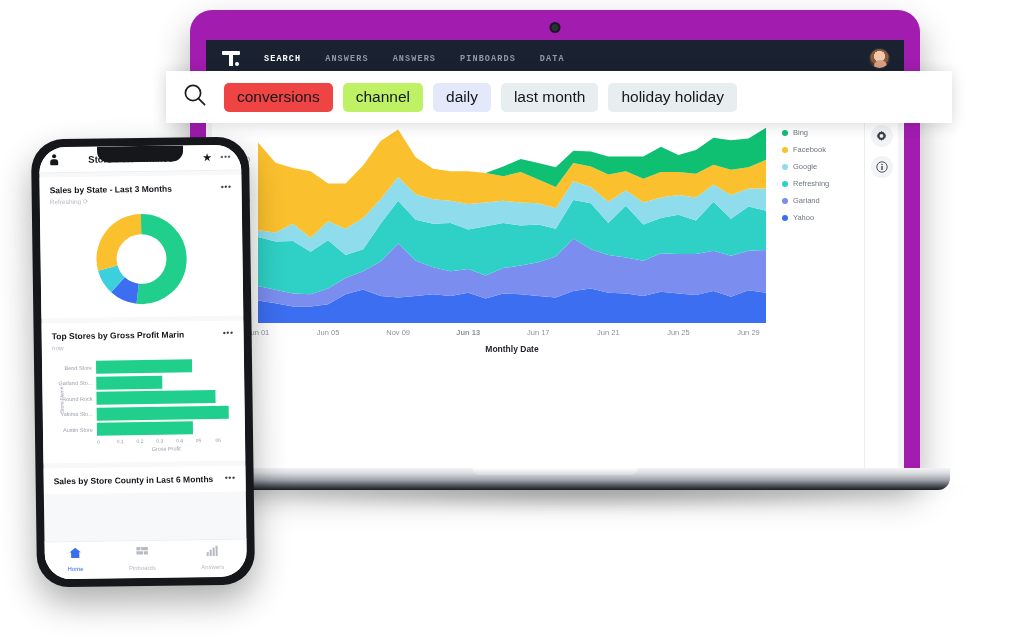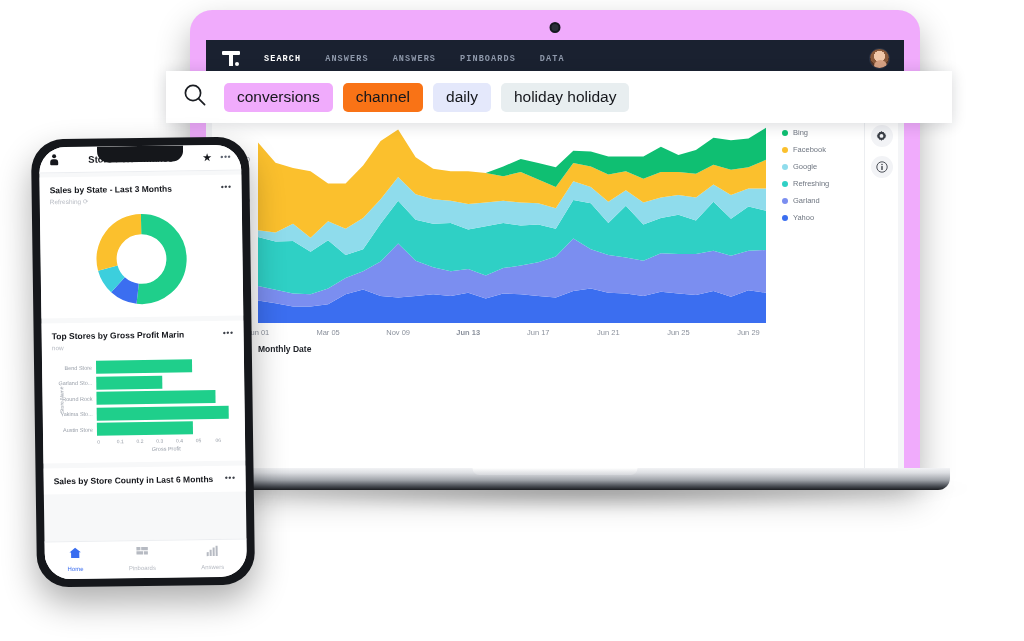--- a/index.html
+++ b/index.html
@@ -8,21 +8,21 @@
     background: #ffffff;
     font-family: "Liberation Sans", sans-serif;
     overflow: hidden;
   }
   #stage { position: relative; width: 1024px; height: 641px; background: #fff; }
 
   
   #laptop { position: absolute; left: 190px; top: 10px; width: 730px; height: 470px; }
   .lid {
     position: absolute; inset: 0;
-    background: #f0abfc;
+    background: #a21caf;
     border-radius: 22px 22px 6px 6px;
     box-shadow: 0 16px 34px rgba(0,0,0,.30);
   }
   .lid-inner {
     position: absolute; left: 16px; top: 30px; right: 16px; bottom: 12px;
     background: #ffffff; overflow: hidden;
   }
   .camera {
     position: absolute; left: 50%; top: 12px; transform: translateX(-50%);
     width: 11px; height: 11px; border-radius: 50%;
@@ -79,21 +79,21 @@
   .tool.sel { background: #ffffff; box-shadow: 0 0 0 1px #e2e4e9; }
   .tool svg { display:block; }
   .dots3 { letter-spacing:.5px; font-size: 9px; color:#5b616e; line-height:1; }
 
   .plot-wrap { position: absolute; left: 0; right: 88px; top: 28px; bottom: 8px; }
   .plot-area { position:absolute; left: 46px; right: 10px; top: 6px; height: 205px; }
   .ylabels { position: absolute; left: 0; top: 6px; width: 42px; height: 205px; }
   .ylab { position: absolute; right: 4px; transform: translateY(-50%); font-size: 7.5px; color: #8b919c; }
   .xlabels { position: absolute; left: 46px; right: 10px; top: 216px; height: 14px; }
   .xlab { position: absolute; transform: translateX(-50%); font-size: 7.5px; color: #8b919c; white-space: nowrap; }
-  .axis-title { position: absolute; left: 46px; right: 10px; top: 232px; font-size: 8.5px; color: #22252b; font-weight: 700; }
+  .axis-title { position: absolute; left: 46px; right: 10px; top: 232px; text-align: center; font-size: 8.5px; color: #22252b; font-weight: 700; }
 
   .legend { position: absolute; right: 0; top: 44px; width: 82px; }
   .leg-item { display: flex; align-items: center; gap: 5px; margin-bottom: 8px; }
   .leg-dot { width: 6px; height: 6px; border-radius: 50%; flex: none; }
   .leg-txt { font-size: 7.5px; color: #6f7681; }
 
   .right-rail { width: 34px; border-left: 1px solid #eceef1; padding-top: 10px; display:flex; flex-direction:column; align-items:center; gap: 9px; }
   .rail-btn { width: 22px; height: 22px; border-radius: 50%; background: #f2f3f6; display:flex; align-items:center; justify-content:center; cursor:pointer; }
 
   
@@ -234,21 +234,21 @@
                 <div class="plot-area" id="plotarea"><svg width="100%" height="100%" viewBox="0 0 1000 1000" preserveAspectRatio="none">
                       <path d="M 0 890 L 34.48 904.00 L 68.97 920.00 L 103.45 920.00 L 137.93 908.00 L 172.41 860.00 L 206.90 836.00 L 241.38 868.00 L 275.86 876.00 L 310.34 868.00 L 344.83 860.00 L 379.31 868.00 L 413.79 852.00 L 448.28 880.00 L 482.76 856.00 L 517.24 860.00 L 551.72 868.00 L 586.21 876.00 L 620.69 844.00 L 655.17 832.00 L 689.66 852.00 L 724.14 856.00 L 758.62 868.00 L 793.10 848.00 L 827.59 856.00 L 862.07 864.00 L 896.55 844.00 L 931.03 872.00 L 965.52 840.00 L 1000.00 852.00 L 1000.00 1000.00 L 965.52 1000.00 L 931.03 1000.00 L 896.55 1000.00 L 862.07 1000.00 L 827.59 1000.00 L 793.10 1000.00 L 758.62 1000.00 L 724.14 1000.00 L 689.66 1000.00 L 655.17 1000.00 L 620.69 1000.00 L 586.21 1000.00 L 551.72 1000.00 L 517.24 1000.00 L 482.76 1000.00 L 448.28 1000.00 L 413.79 1000.00 L 379.31 1000.00 L 344.83 1000.00 L 310.34 1000.00 L 275.86 1000.00 L 241.38 1000.00 L 206.90 1000.00 L 172.41 1000.00 L 137.93 1000.00 L 103.45 1000.00 L 68.97 1000.00 L 34.48 1000.00 L 0.00 1000.00 Z" fill="#3b6ef0"></path>
                       <path d="M 0 820 L 34.48 838.00 L 68.97 856.00 L 103.45 860.00 L 137.93 832.00 L 172.41 780.00 L 206.90 748.00 L 241.38 700.00 L 275.86 612.00 L 310.34 696.00 L 344.83 728.00 L 379.31 748.00 L 413.79 736.00 L 448.28 768.00 L 482.76 732.00 L 517.24 720.00 L 551.72 704.00 L 586.21 676.00 L 620.69 588.00 L 655.17 640.00 L 689.66 668.00 L 724.14 680.00 L 758.62 696.00 L 793.10 660.00 L 827.59 664.00 L 862.07 664.00 L 896.55 648.00 L 931.03 672.00 L 965.52 648.00 L 1000.00 644.00 L 1000.00 852.00 L 965.52 840.00 L 931.03 872.00 L 896.55 844.00 L 862.07 864.00 L 827.59 856.00 L 793.10 848.00 L 758.62 868.00 L 724.14 856.00 L 689.66 852.00 L 655.17 832.00 L 620.69 844.00 L 586.21 876.00 L 551.72 868.00 L 517.24 860.00 L 482.76 856.00 L 448.28 880.00 L 413.79 852.00 L 379.31 868.00 L 344.83 860.00 L 310.34 868.00 L 275.86 876.00 L 241.38 868.00 L 206.90 836.00 L 172.41 860.00 L 137.93 908.00 L 103.45 920.00 L 68.97 920.00 L 34.48 904.00 L 0.00 890.00 Z" fill="#7b8ef0"></path>
                       <path d="M 0 580 L 34.48 602.00 L 68.97 600.00 L 103.45 652.00 L 137.93 596.00 L 172.41 668.00 L 206.90 640.00 L 241.38 516.00 L 275.86 404.00 L 310.34 496.00 L 344.83 516.00 L 379.31 512.00 L 413.79 544.00 L 448.28 528.00 L 482.76 512.00 L 517.24 524.00 L 551.72 520.00 L 586.21 540.00 L 620.69 400.00 L 655.17 416.00 L 689.66 512.00 L 724.14 428.00 L 758.62 520.00 L 793.10 488.00 L 827.59 472.00 L 862.07 500.00 L 896.55 408.00 L 931.03 492.00 L 965.52 432.00 L 1000.00 452.00 L 1000.00 644.00 L 965.52 648.00 L 931.03 672.00 L 896.55 648.00 L 862.07 664.00 L 827.59 664.00 L 793.10 660.00 L 758.62 696.00 L 724.14 680.00 L 689.66 668.00 L 655.17 640.00 L 620.69 588.00 L 586.21 676.00 L 551.72 704.00 L 517.24 720.00 L 482.76 732.00 L 448.28 768.00 L 413.79 736.00 L 379.31 748.00 L 344.83 728.00 L 310.34 696.00 L 275.86 612.00 L 241.38 700.00 L 206.90 748.00 L 172.41 780.00 L 137.93 832.00 L 103.45 860.00 L 68.97 856.00 L 34.48 838.00 L 0.00 820.00 Z" fill="#2fd0c5"></path>
                       <path d="M 0 548 L 34.48 558.00 L 68.97 516.00 L 103.45 584.00 L 137.93 504.00 L 172.41 540.00 L 206.90 488.00 L 241.38 396.00 L 275.86 288.00 L 310.34 372.00 L 344.83 396.00 L 379.31 404.00 L 413.79 420.00 L 448.28 412.00 L 482.76 404.00 L 517.24 412.00 L 551.72 416.00 L 586.21 440.00 L 620.69 308.00 L 655.17 336.00 L 689.66 408.00 L 724.14 352.00 L 758.62 412.00 L 793.10 388.00 L 827.59 376.00 L 862.07 388.00 L 896.55 324.00 L 931.03 376.00 L 965.52 344.00 L 1000.00 344.00 L 1000.00 452.00 L 965.52 432.00 L 931.03 492.00 L 896.55 408.00 L 862.07 500.00 L 827.59 472.00 L 793.10 488.00 L 758.62 520.00 L 724.14 428.00 L 689.66 512.00 L 655.17 416.00 L 620.69 400.00 L 586.21 540.00 L 551.72 520.00 L 517.24 524.00 L 482.76 512.00 L 448.28 528.00 L 413.79 544.00 L 379.31 512.00 L 344.83 516.00 L 310.34 496.00 L 275.86 404.00 L 241.38 516.00 L 206.90 640.00 L 172.41 668.00 L 137.93 596.00 L 103.45 652.00 L 68.97 600.00 L 34.48 602.00 L 0.00 580.00 Z" fill="#8fdcec"></path>
                       <path d="M 0 120 L 34.48 218.00 L 68.97 244.00 L 103.45 260.00 L 137.93 320.00 L 172.41 320.00 L 206.90 232.00 L 241.38 112.00 L 275.86 56.00 L 310.34 192.00 L 344.83 248.00 L 379.31 260.00 L 413.79 260.00 L 448.28 268.00 L 482.76 284.00 L 517.24 264.00 L 551.72 300.00 L 586.21 336.00 L 620.69 220.00 L 655.17 236.00 L 689.66 276.00 L 724.14 260.00 L 758.62 296.00 L 793.10 264.00 L 827.59 264.00 L 862.07 272.00 L 896.55 228.00 L 931.03 252.00 L 965.52 240.00 L 1000.00 204.00 L 1000.00 344.00 L 965.52 344.00 L 931.03 376.00 L 896.55 324.00 L 862.07 388.00 L 827.59 376.00 L 793.10 388.00 L 758.62 412.00 L 724.14 352.00 L 689.66 408.00 L 655.17 336.00 L 620.69 308.00 L 586.21 440.00 L 551.72 416.00 L 517.24 412.00 L 482.76 404.00 L 448.28 412.00 L 413.79 420.00 L 379.31 404.00 L 344.83 396.00 L 310.34 372.00 L 275.86 288.00 L 241.38 396.00 L 206.90 488.00 L 172.41 540.00 L 137.93 504.00 L 103.45 584.00 L 68.97 516.00 L 34.48 558.00 L 0.00 548.00 Z" fill="#fbc02d"></path>
                       <path d="M 0 120 L 34.48 218.00 L 68.97 244.00 L 103.45 260.00 L 137.93 320.00 L 172.41 320.00 L 206.90 232.00 L 241.38 112.00 L 275.86 56.00 L 310.34 192.00 L 344.83 248.00 L 379.31 260.00 L 413.79 260.00 L 448.28 268.00 L 482.76 236.00 L 517.24 200.00 L 551.72 220.00 L 586.21 240.00 L 620.69 160.00 L 655.17 164.00 L 689.66 188.00 L 724.14 188.00 L 758.62 188.00 L 793.10 140.00 L 827.59 180.00 L 862.07 156.00 L 896.55 96.00 L 931.03 108.00 L 965.52 100.00 L 1000.00 48.00 L 1000.00 204.00 L 965.52 240.00 L 931.03 252.00 L 896.55 228.00 L 862.07 272.00 L 827.59 264.00 L 793.10 264.00 L 758.62 296.00 L 724.14 260.00 L 689.66 276.00 L 655.17 236.00 L 620.69 220.00 L 586.21 336.00 L 551.72 300.00 L 517.24 264.00 L 482.76 284.00 L 448.28 268.00 L 413.79 260.00 L 379.31 260.00 L 344.83 248.00 L 310.34 192.00 L 275.86 56.00 L 241.38 112.00 L 206.90 232.00 L 172.41 320.00 L 137.93 320.00 L 103.45 260.00 L 68.97 244.00 L 34.48 218.00 L 0.00 120.00 Z" fill="#0fbf72"></path>
                     </svg></div>
                 <div class="xlabels" id="xlabels">
                     <div class="xlab" style="left: 0%;">Jun 01</div>
-                    <div class="xlab" style="left: 13.7931%;">Mar 05</div>
+                    <div class="xlab" style="left: 13.7931%;">Jun 05</div>
                     <div class="xlab" style="left: 27.5862%;">Nov 09</div>
                     <div class="xlab" style="left: 41.3793%; font-weight: bold;">Jun 13</div>
                     <div class="xlab" style="left: 55.1724%;">Jun 17</div>
                     <div class="xlab" style="left: 68.9655%;">Jun 21</div>
                     <div class="xlab" style="left: 82.7586%;">Jun 25</div>
                     <div class="xlab" style="left: 96.5517%;">Jun 29</div>
                   </div>
                 <div class="axis-title">Monthly Date</div>
               </div>
 
@@ -311,23 +311,24 @@
     <div class="laptop-base" style="left:-30px; top:458px; width:790px;"></div>
   </div>
 
   <div id="searchbar">
     <div style="flex:none;margin-right:6px;">
       <svg width="26" height="26" viewBox="0 0 26 26">
           <circle cx="11" cy="11" r="7.6" fill="none" stroke="#1a1d22" stroke-width="1.7"></circle>
           <line x1="16.6" y1="16.6" x2="22.6" y2="22.6" stroke="#1a1d22" stroke-width="1.7" stroke-linecap="round"></line>
         </svg>
     </div>
-    <div class="chip" style="background:#f0abfc">conversions</div>
-    <div class="chip" style="background:#f97316">channel</div>
+    <div class="chip" style="background:#ef4444">conversions</div>
+    <div class="chip" style="background:#bef264">channel</div>
     <div class="chip" style="background:#e4e8fb">daily</div>
+    <div class="chip" style="background:#e8eef0">last month</div>
     <div class="chip" style="background:#e8eef0">holiday holiday</div>
   </div>
 
   <div id="phone">
     <div class="phone-body">
       <div class="phone-screen">
         <div class="notch"></div>
 
         <div class="ph-header">
           <div class="person-ico"></div>

